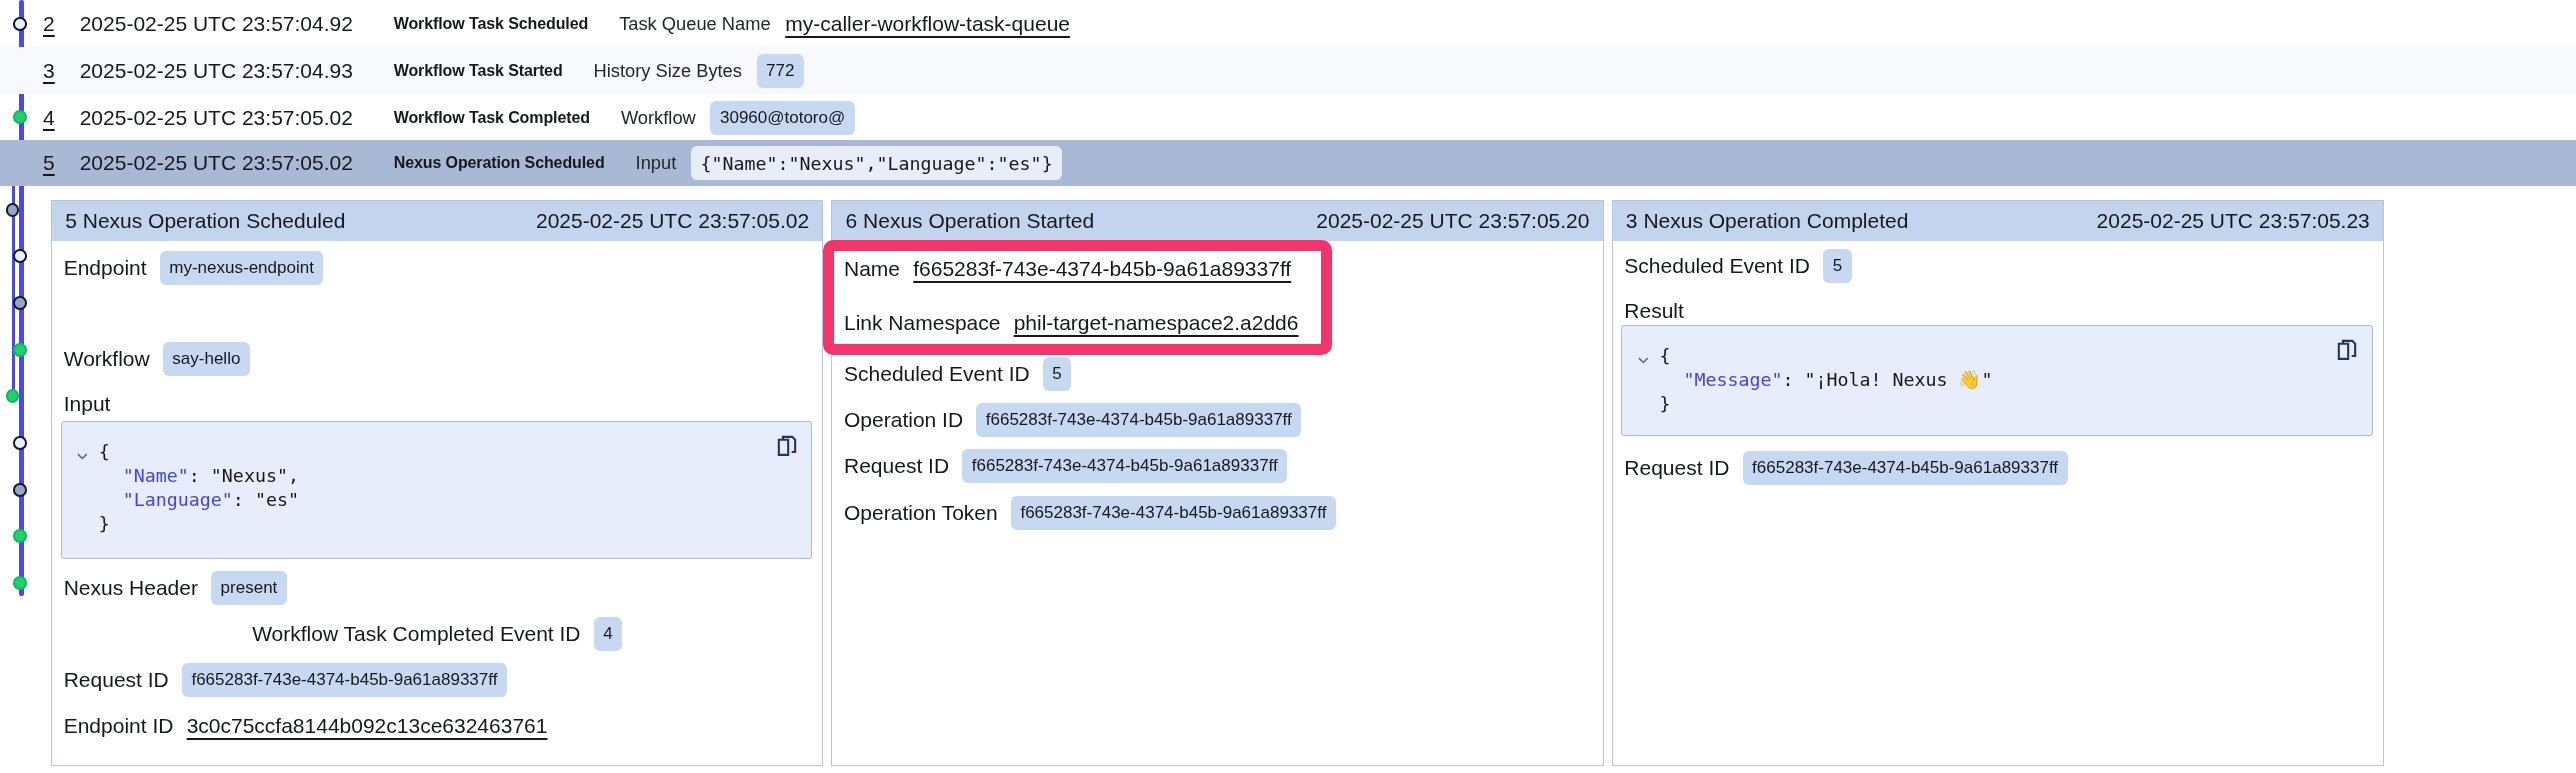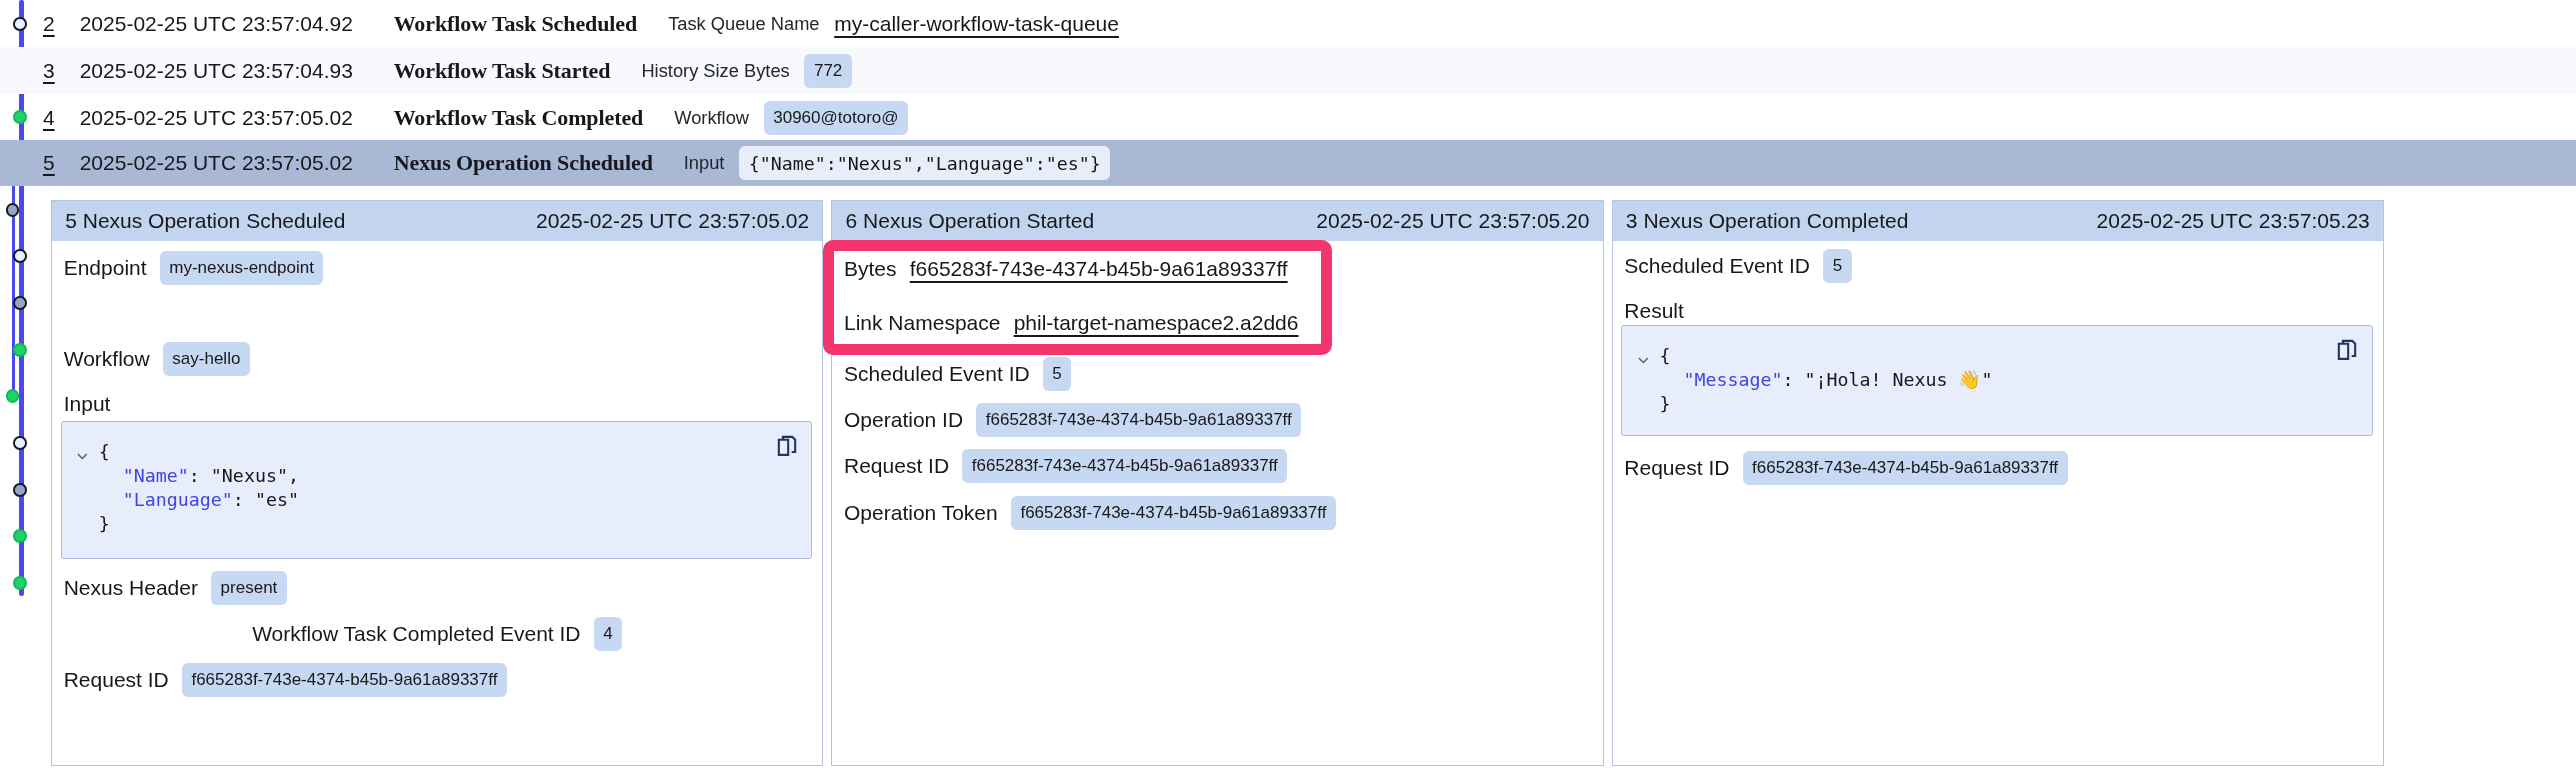--- a/index.html
+++ b/index.html
@@ -16,21 +16,21 @@
   .tl-dot.dot-started{background:var(--dot-started);border-color:var(--dot-border);}
   .tl-dot.dot-completed{background:var(--dot-green);border-color:var(--dot-green-border);}
 
   
   .rows{position:absolute;left:0;top:0;right:0;}
   .event-row{position:absolute;left:0;right:0;height:47px;display:flex;align-items:center;padding-left:43px;box-sizing:border-box;}
   .event-row.alt{background:var(--row-alt);}
   .event-row.selected{background:var(--row-selected);}
   .row-num{font-size:21px;color:var(--ink);text-decoration:underline;text-underline-offset:4.4px;text-decoration-thickness:1.5px;width:22px;}
   .row-time{font-size:21px;margin-left:14.7px;width:314px;letter-spacing:0;}
-  .row-name{font-size:22px;font-weight:700;margin-right:31px;letter-spacing:-0.1px;font-family:Liberation Serif, serif;}
+  .row-name{font-size:16px;font-weight:700;margin-right:31px;letter-spacing:-0.1px;}
   .row-attr{font-size:18.3px;margin-right:14.7px;color:#23262c;}
   .row-link{font-size:21px;text-decoration:underline;text-underline-offset:5.1px;text-decoration-thickness:1.8px;color:var(--ink);}
   .badge{display:inline-flex;align-items:center;height:34px;padding:0 9.5px;border-radius:5.9px;background:var(--badge);font-size:17px;color:var(--ink);white-space:nowrap;}
   .badge.mono{font-family:"DejaVu Sans Mono",monospace;font-size:18.3px;height:34px;}
   .event-row.selected .badge{background:var(--badge-on-selected);}
 
   
   .panels{position:absolute;left:51px;top:200px;width:2333px;height:566px;display:grid;grid-template-columns:1fr 1fr 1fr;grid-gap:0 8px;}
   .panel{position:relative;border:1.5px solid var(--panel-border);background:#fff;box-sizing:border-box;}
   .panel-header{height:40px;background:var(--panel-head);display:flex;align-items:center;padding:0 13.2px;font-size:21px;color:#17181c;}
@@ -151,32 +151,36 @@
           <span class="badge">present</span>
         </div>
         <div class="fr" style="top:374px;justify-content:center;">
           <span class="f-label">Workflow Task Completed Event ID</span>
           <span class="badge">4</span>
         </div>
         <div class="fr" style="top:420px;">
           <span class="f-label">Request ID</span>
           <span class="badge">f665283f-743e-4374-b45b-9a61a89337ff</span>
         </div>
+        <div class="fr" style="top:466px;">
+          <span class="f-label">Endpoint ID</span>
+          <span class="f-link">3c0c75ccfa8144b092c13ce632463761</span>
+        </div>
       </div>
     </section>
 
     <section class="panel">
       <div class="panel-header">
         <span class="panel-title"><span>6</span>&nbsp;<span>Nexus Operation Started</span></span>
         <span class="panel-time">2025-02-25 UTC 23:57:05.20</span>
       </div>
       <div class="panel-body">
         <div class="annotation"></div>
         <div class="fr" style="top:9.5px;">
-          <span class="f-label">Bytes</span>
+          <span class="f-label">Name</span>
           <span class="f-link">f665283f-743e-4374-b45b-9a61a89337ff</span>
         </div>
         <div class="fr" style="top:63px;">
           <span class="f-label">Link Namespace</span>
           <span class="f-link">phil-target-namespace2.a2dd6</span>
         </div>
         <div class="fr" style="top:114px;">
           <span class="f-label">Scheduled Event ID</span>
           <span class="badge">5</span>
         </div>

